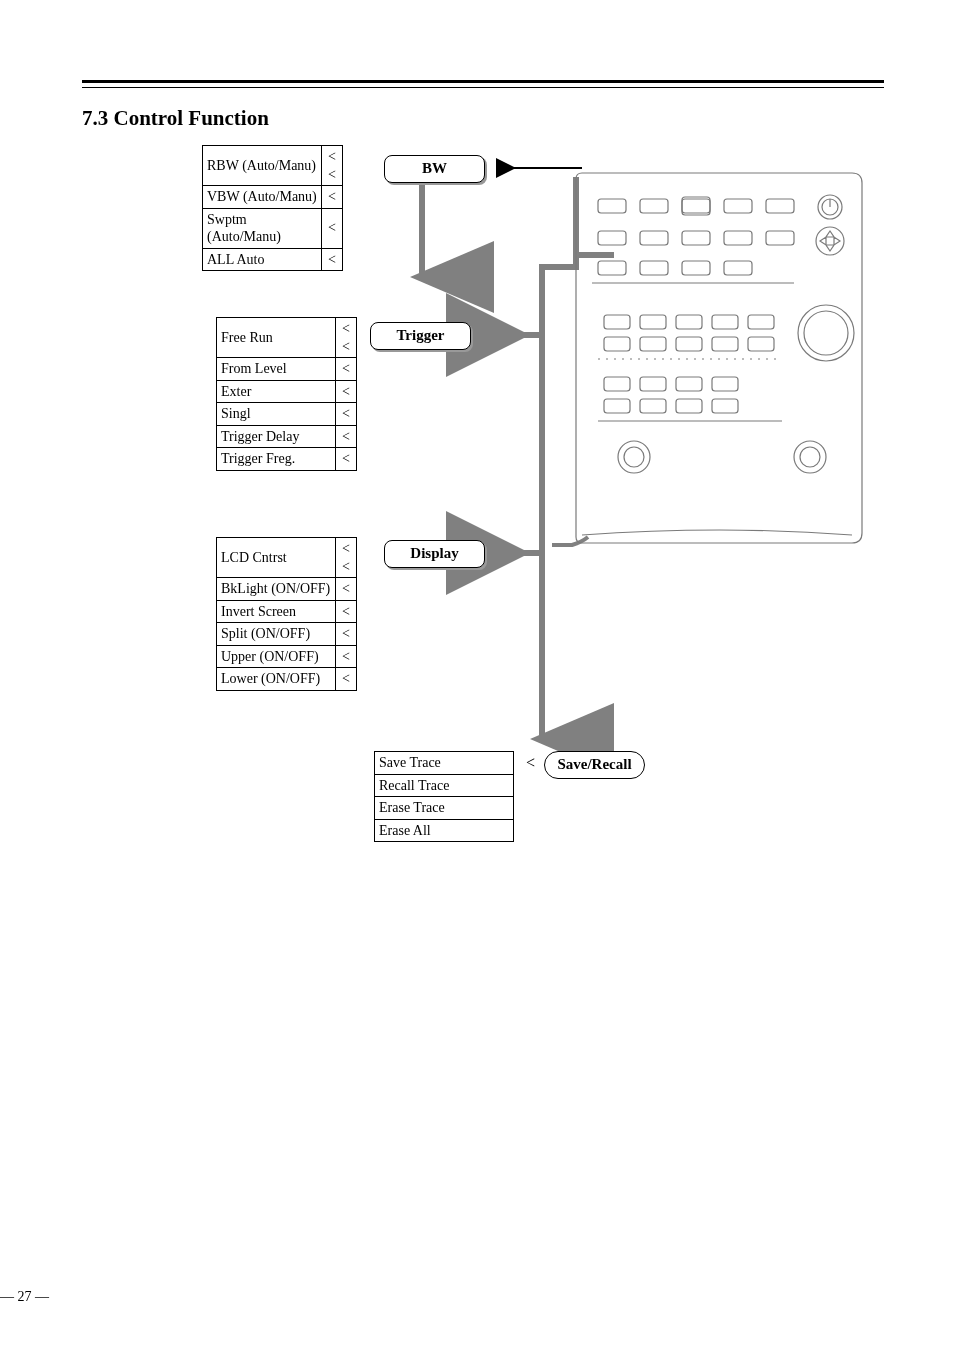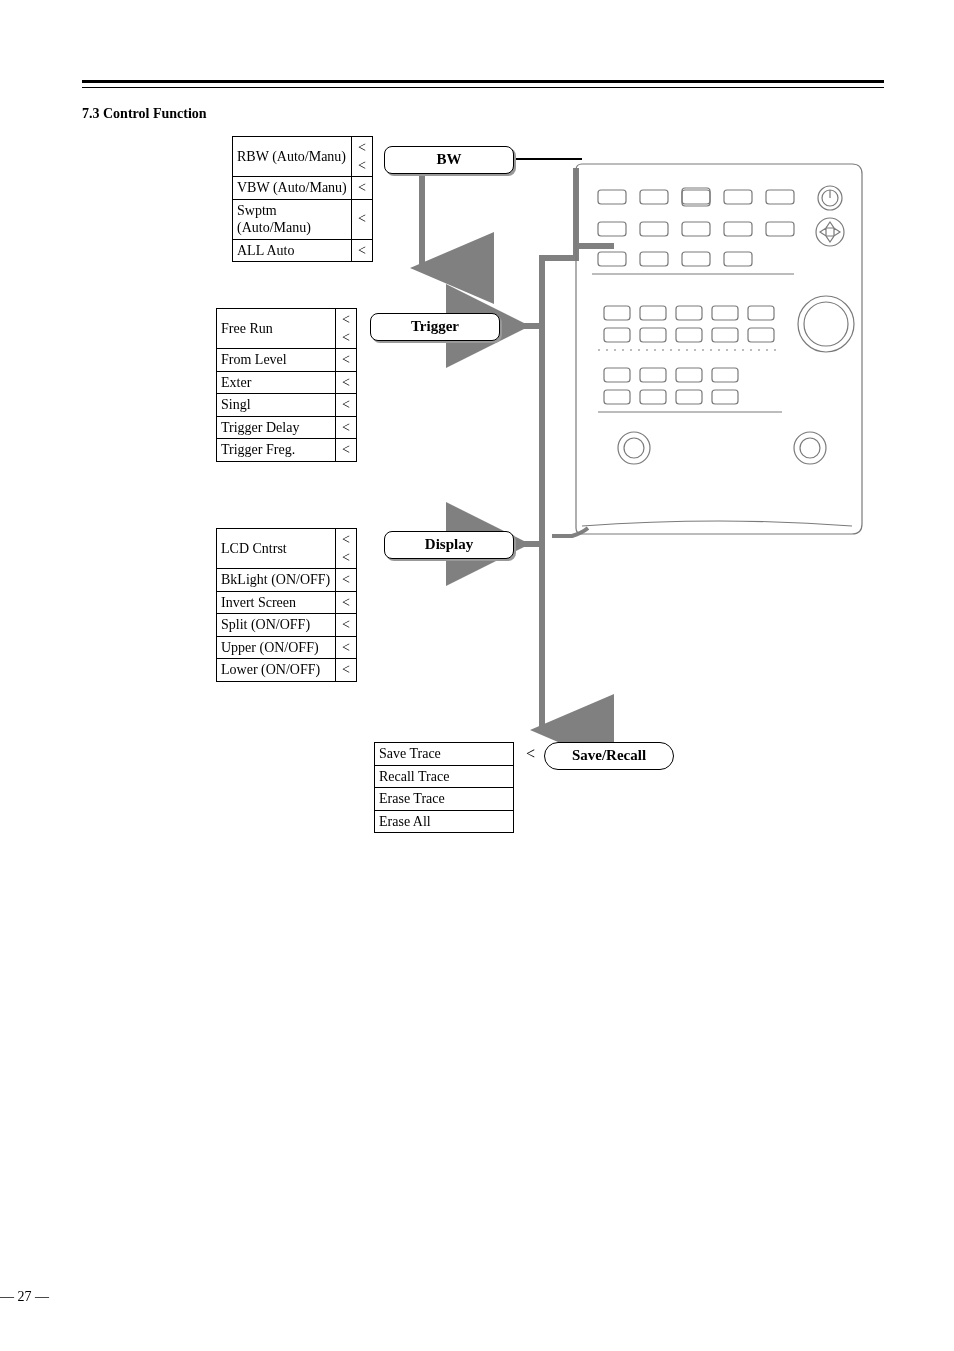--- a/index.html
+++ b/index.html
@@ -18,21 +18,21 @@
     box-sizing: border-box;
     padding: 80px 70px 0 82px;
   }
   .top-rule {
     border-top: 3px solid #000;
     height: 4px;
     border-bottom: 1px solid #000;
     margin-bottom: 18px;
   }
   .heading {
-    font-size: 14px;
+    font-size: 21px;
     font-weight: bold;
     margin: 0 0 6px 0;
   }
   .content-area {
     position: relative;
     height: 900px;
   }
   
   .menu-table {
     position: absolute;
@@ -54,21 +54,21 @@
     text-align: center;
     font-family: "Times New Roman", Times, serif;
   }
   .menu-table.wide .txt {
     width: 130px;
   }
   
   .fn-btn {
     position: absolute;
     box-sizing: border-box;
-    width: 130px;
+    width: 101px;
     height: 28px;
     border: 1.5px solid #000;
     border-radius: 8px;
     background: #fff;
     font-weight: bold;
     font-size: 15px;
     text-align: center;
     line-height: 24px;
     box-shadow: 2px 2px 0 #999;
   }
@@ -204,21 +204,21 @@
           <circle cx="552" cy="320" r="16"></circle>
           <circle cx="552" cy="320" r="10"></circle>
           <circle cx="728" cy="320" r="16"></circle>
           <circle cx="728" cy="320" r="10"></circle>
         </g>
 
         <path d="M500 398 Q640 388 770 398"></path>
       </g>
     </svg>
 
-    <table class="menu-table" style="left:150px; top:8px;padding-left:6px;">
+    <table class="menu-table" style="left:120px; top:8px;padding-left:6px;">
       <tbody>
           <tr>
             <td class="txt">RBW (Auto/Manu)</td>
             <td class="arr">&lt; &lt;</td>
           </tr>
       <tr>
             <td class="txt">VBW (Auto/Manu)</td>
             <td class="arr">&lt;</td>
           </tr>
       <tr>

